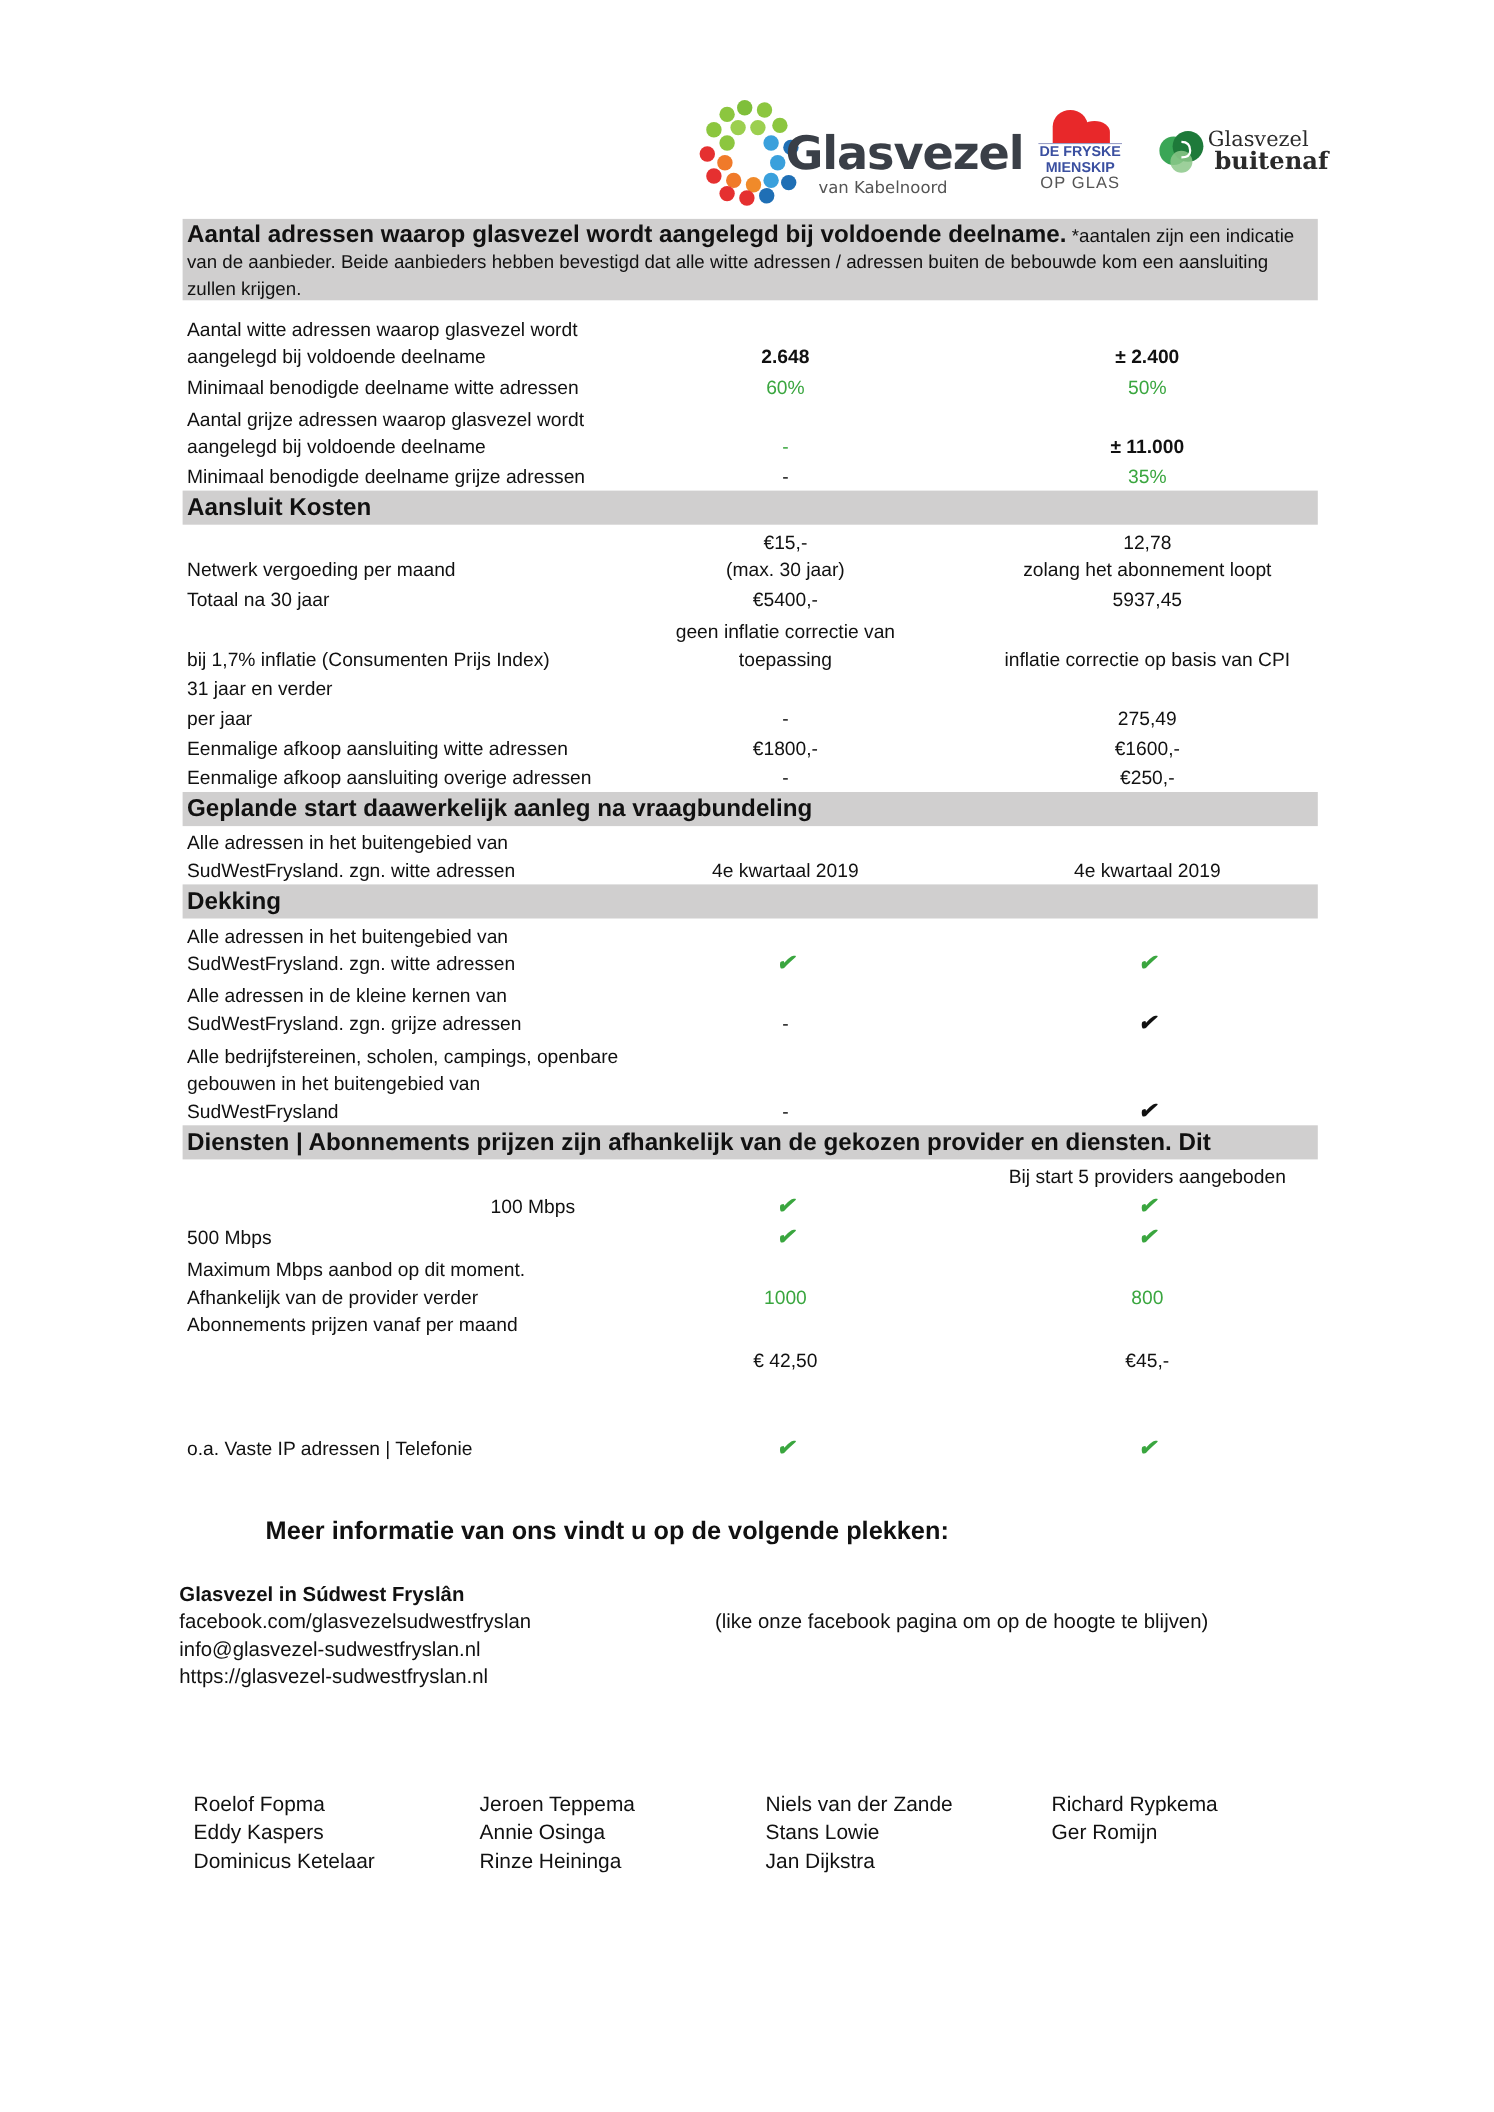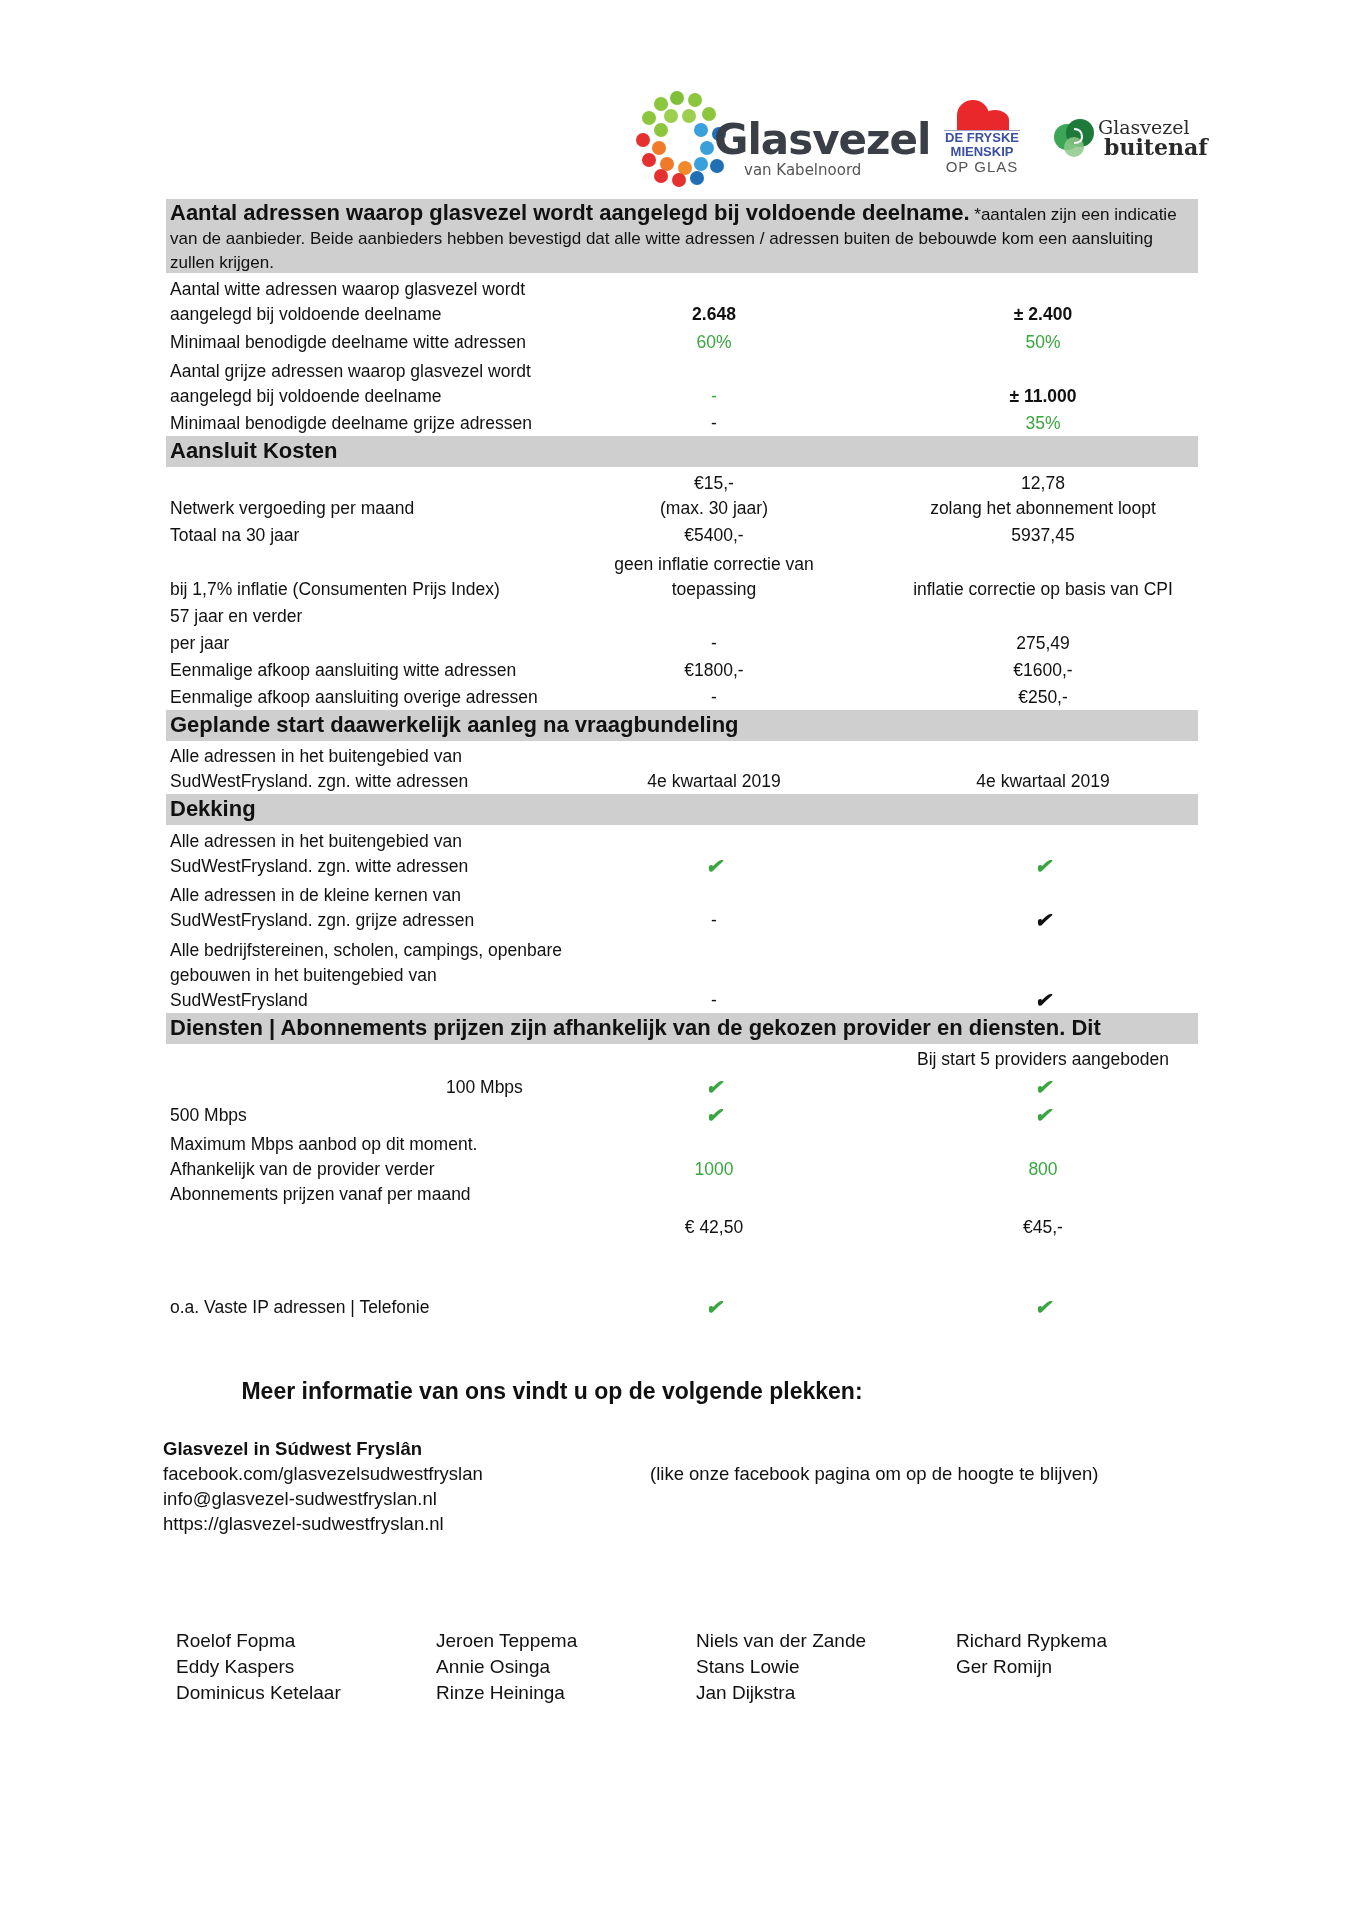--- a/index.html
+++ b/index.html
@@ -109,21 +109,21 @@
 
 <div class="table">
 
   <div class="band intro">
     <div style="font-size:17px;line-height:24px;">
       <span class="h">Aantal adressen waarop glasvezel wordt aangelegd bij voldoende deelname.</span><span> *aantalen zijn</span>
       <span>een indicatie van de aanbieder. Beide aanbieders hebben bevestigd dat alle witte adressen / adressen buiten de bebouwde kom een aansluiting zullen krijgen.</span>
     </div>
   </div>
 
-  <div style="padding-top:2px;">
+  <div style="padding-top:12px;">
     <div class="row" style="height:52px;">
       <div class="lbl">
         <div>Aantal witte adressen waarop glasvezel wordt</div>
         <div>aangelegd bij voldoende deelname</div>
       </div>
       <div class="c1 bold">2.648</div>
       <div class="c2 bold">± 2.400</div>
     </div>
     <div class="row" style="height:28px;">
       <div class="lbl">Minimaal benodigde deelname witte adressen</div>
@@ -167,21 +167,21 @@
     </div>
     <div class="row" style="height:54px;">
       <div class="lbl">bij 1,7% inflatie (Consumenten Prijs Index)</div>
       <div class="c1">
         <div>geen inflatie correctie van</div>
         <div>toepassing</div>
       </div>
       <div class="c2">inflatie correctie op basis van CPI</div>
     </div>
     <div class="row" style="height:27px;">
-      <div class="lbl">57 jaar en verder</div>
+      <div class="lbl">31 jaar en verder</div>
     </div>
     <div class="row" style="height:27px;">
       <div class="lbl">per jaar</div>
       <div class="c1">-</div>
       <div class="c2">275,49</div>
     </div>
     <div class="row" style="height:27px;">
       <div class="lbl">Eenmalige afkoop aansluiting witte adressen</div>
       <div class="c1">€1800,-</div>
       <div class="c2">€1600,-</div>

